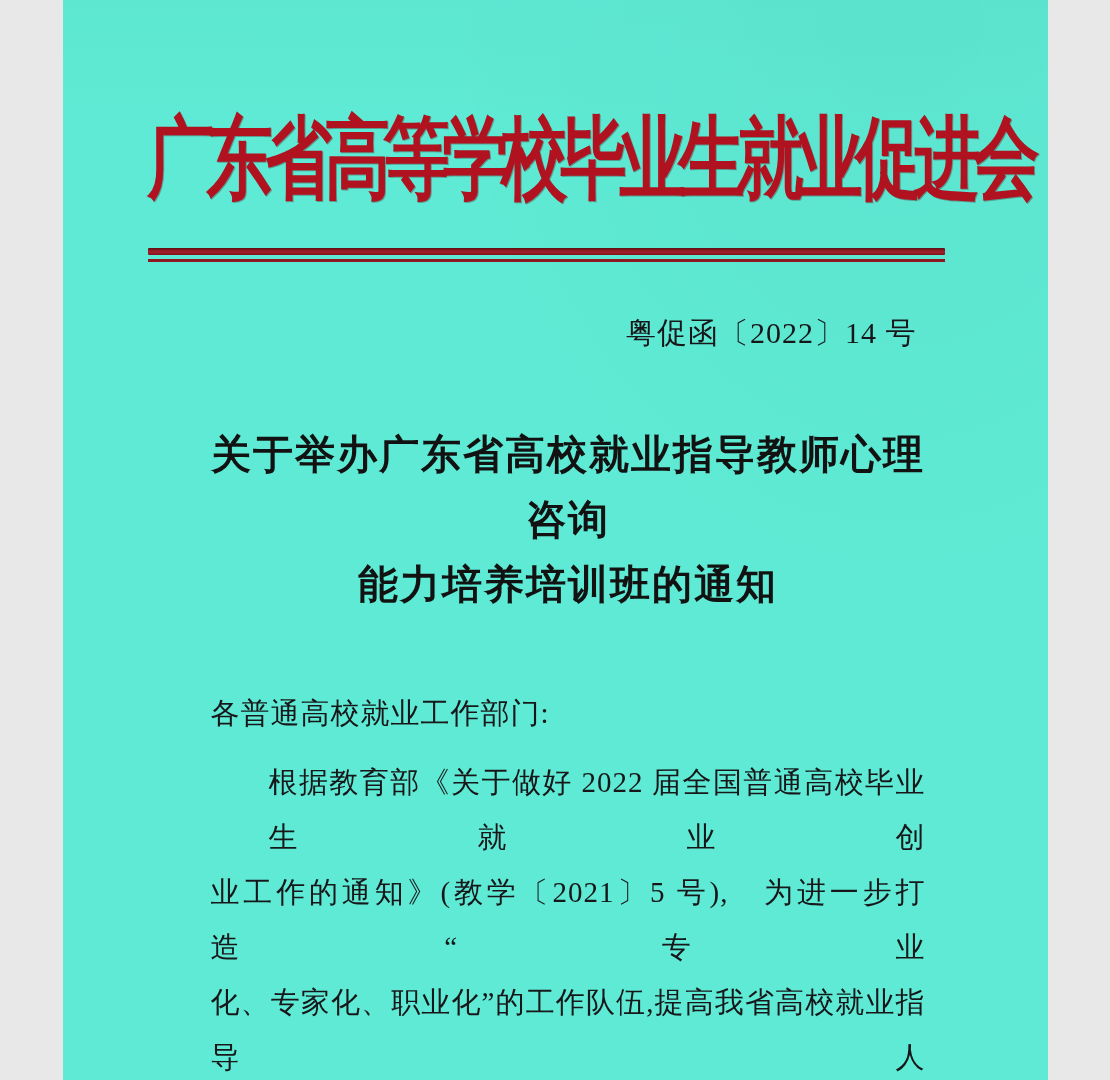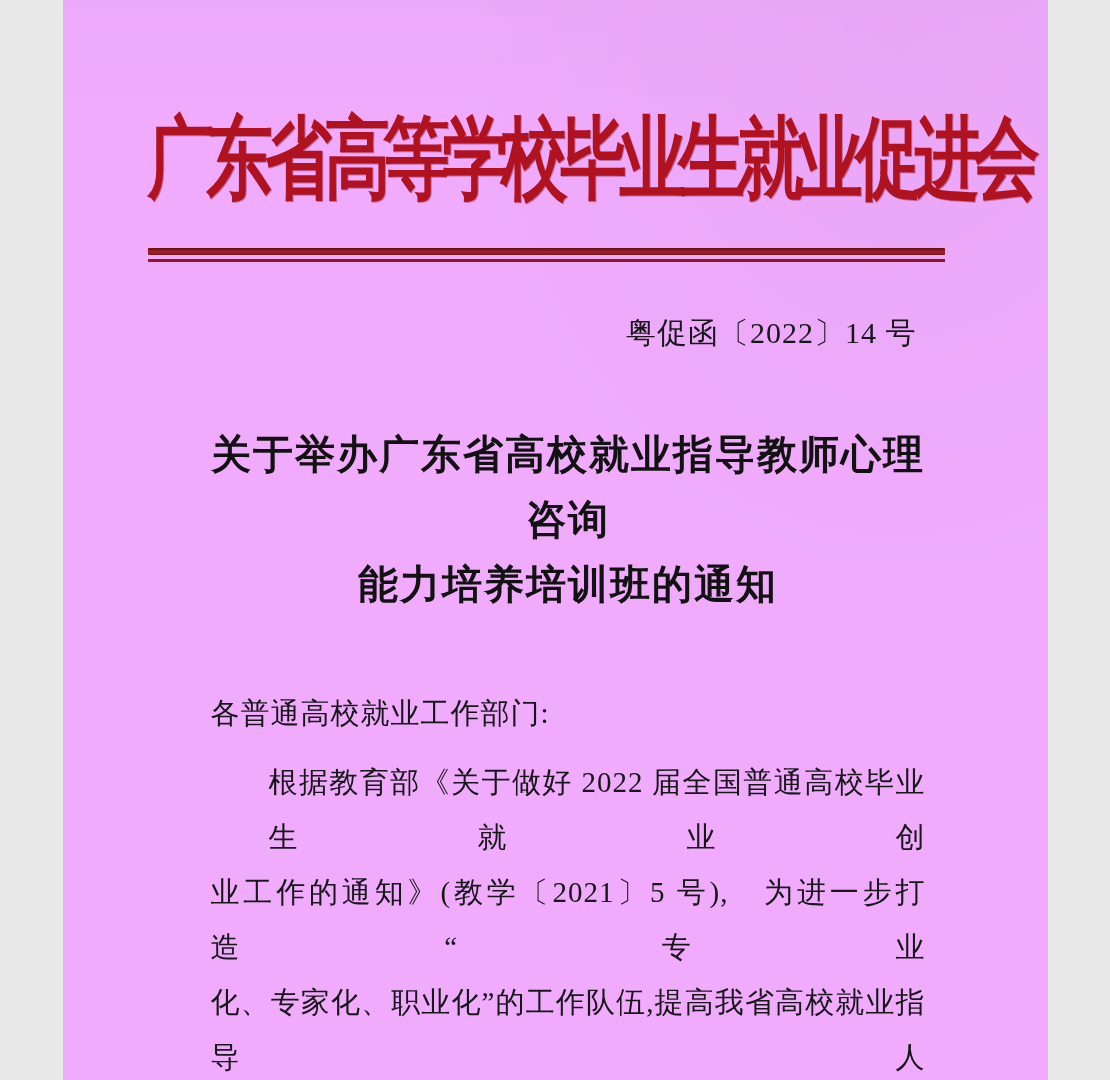--- a/index.html
+++ b/index.html
@@ -6,21 +6,21 @@
     margin: 0;
     padding: 0;
     background: #e8e8e8;
     font-family: "Liberation Serif", "DejaVu Serif", serif;
   }
   .page {
     position: relative;
     width: 985px;
     height: 1080px;
     margin: 0 auto;
-    background: #f0abfc;
+    background: #5eead4;
     overflow: hidden;
     color: #1a1a1a;
   }
   
   .page::before {
     content: "";
     position: absolute;
     inset: 0;
     background:
       radial-gradient(ellipse at 85% 2%, rgba(0,0,0,0.025), transparent 40%),

